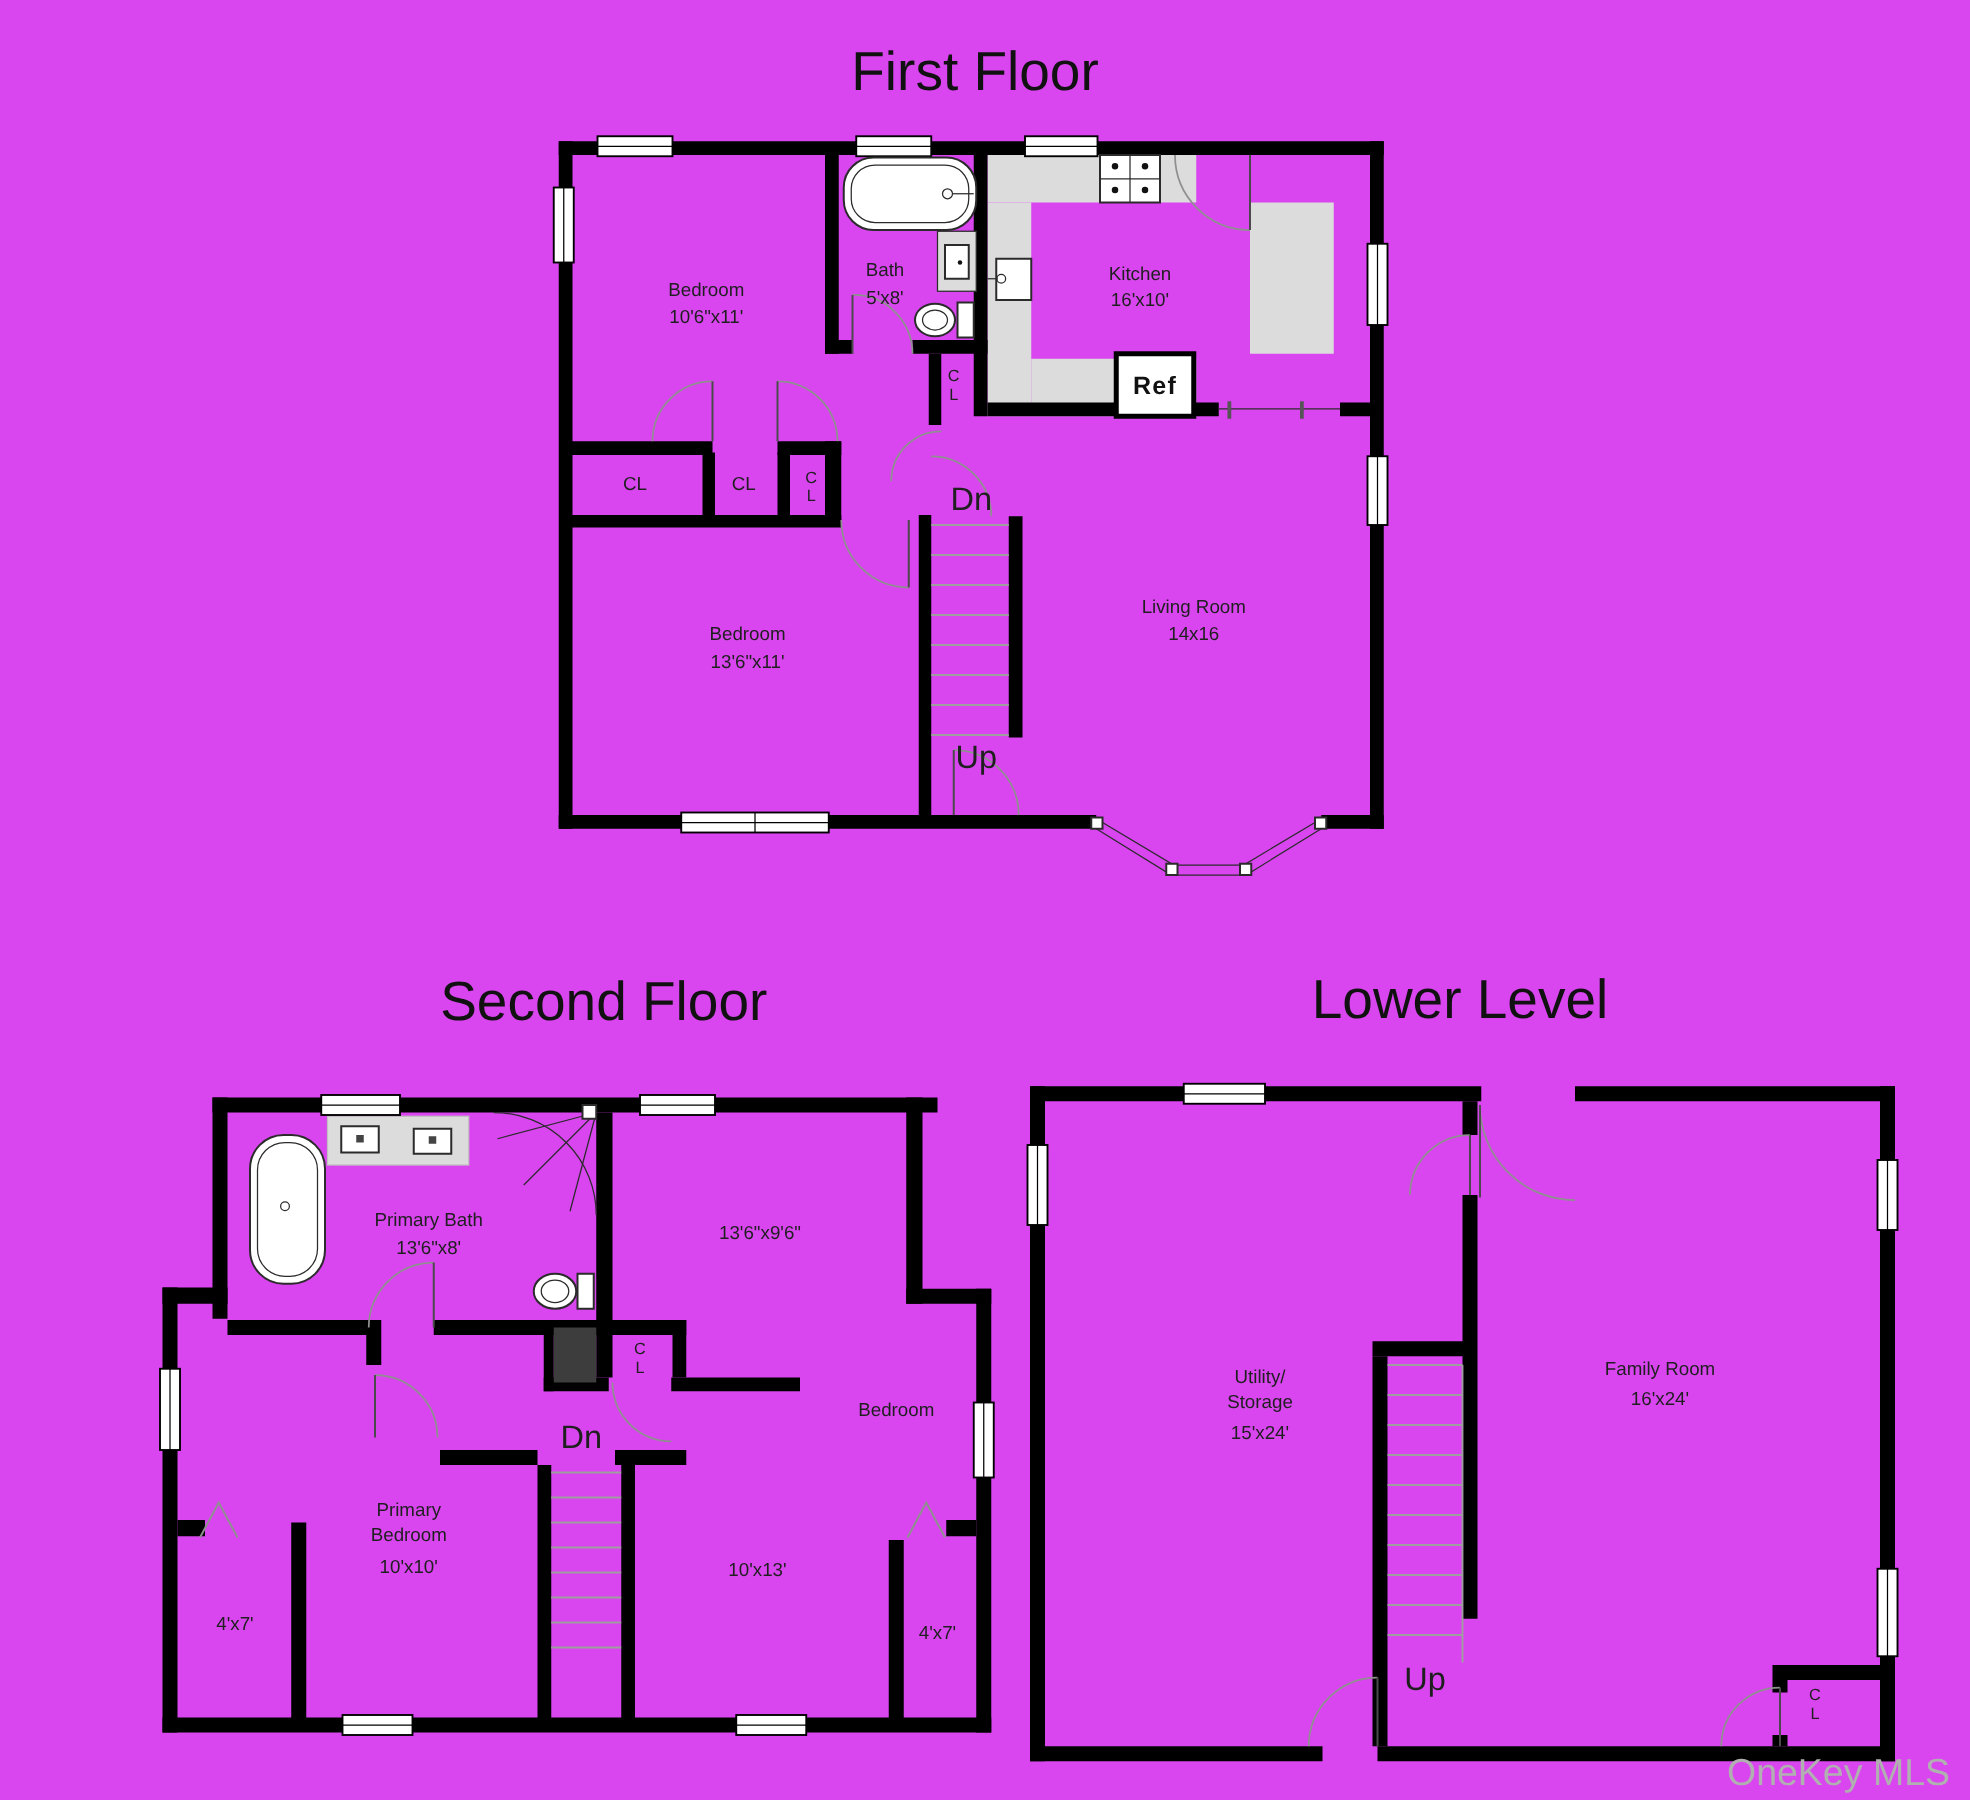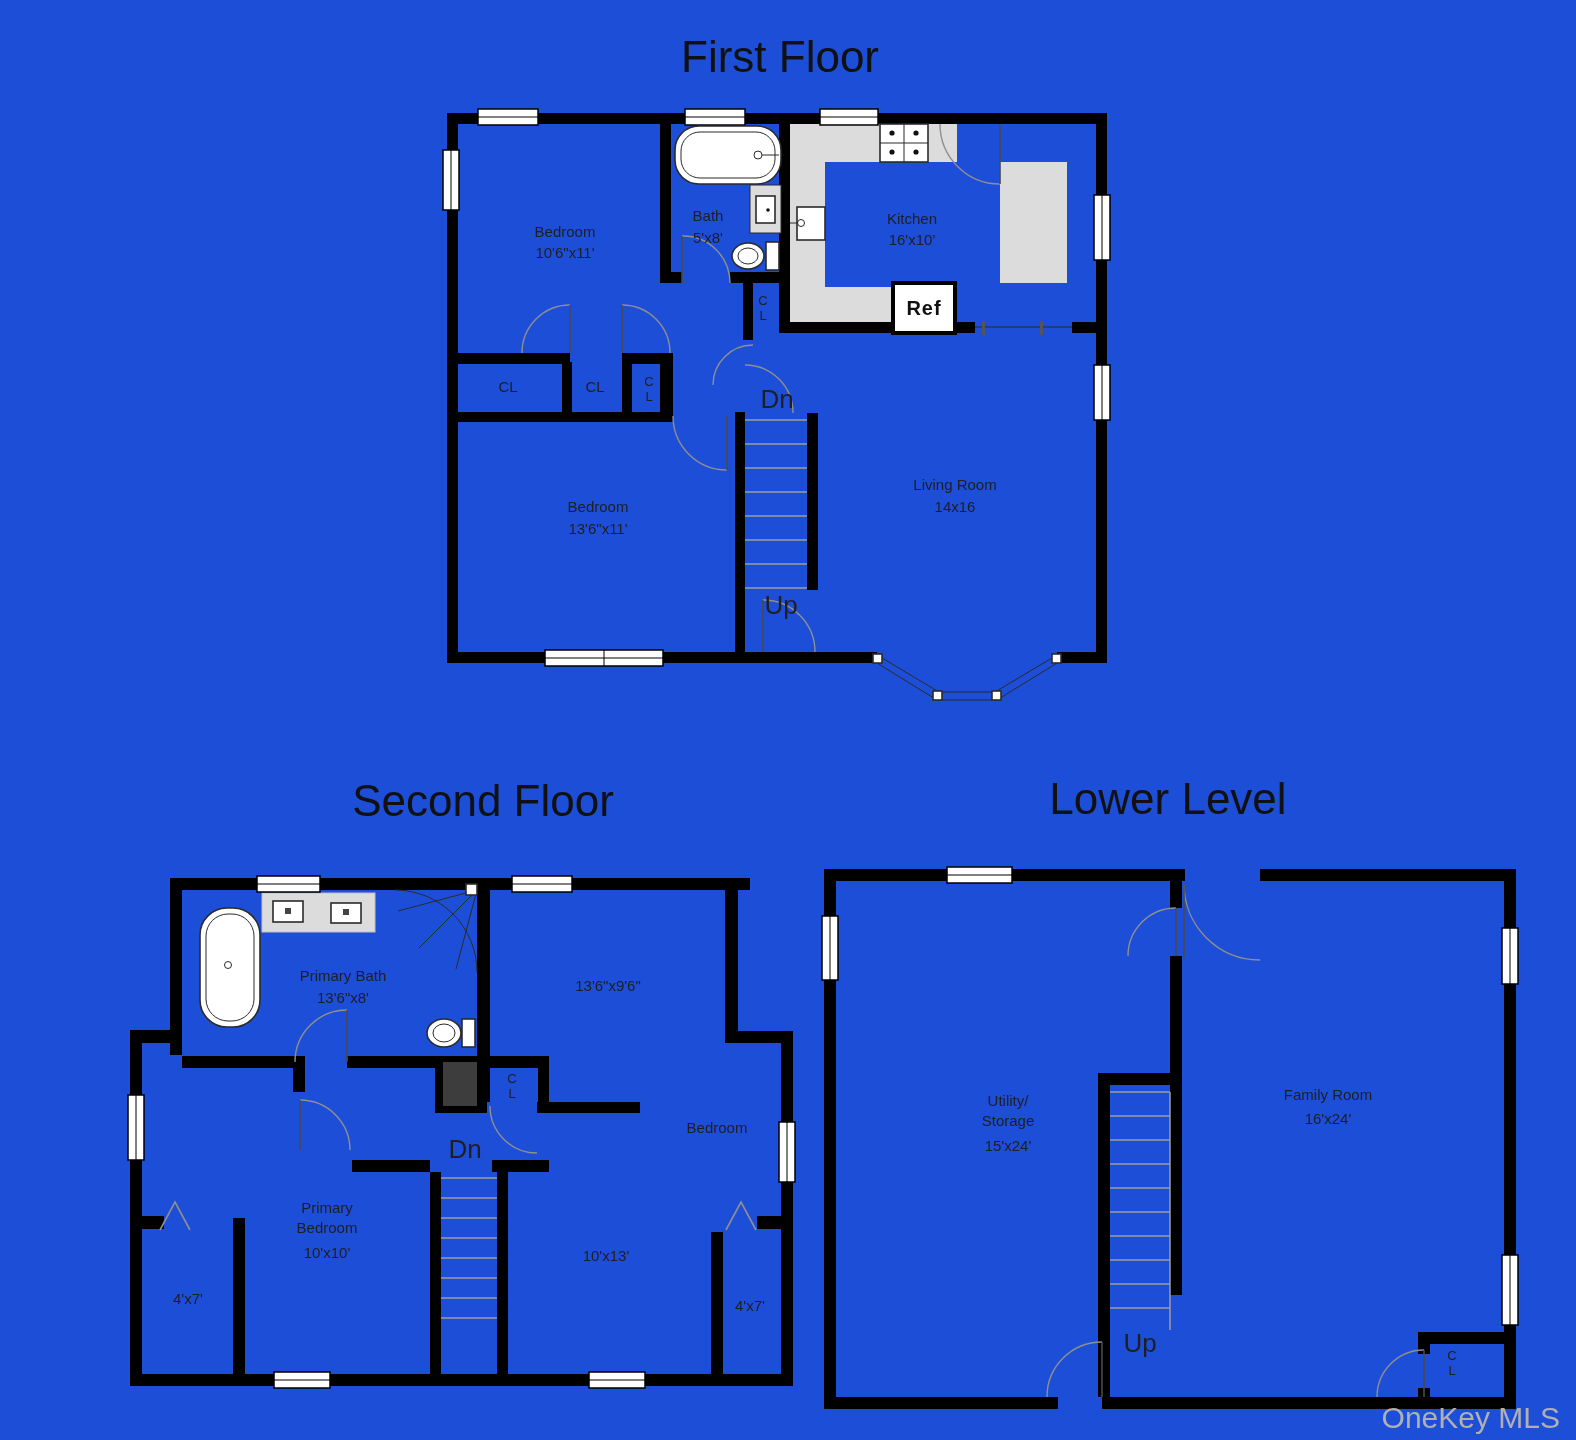--- a/index.html
+++ b/index.html
@@ -1,16 +1,16 @@
 <!DOCTYPE html>
 <html><head>
 <meta charset="utf-8">
 <style>
   html,body{margin:0;padding:0;background:#ffffff;}
-  #canvas{position:relative;width:1576px;height:1440px;background:#1d4ed8;overflow:hidden;
+  #canvas{position:relative;width:1576px;height:1440px;background:#d946ef;overflow:hidden;
           font-family:"Liberation Sans", sans-serif;}
   svg{display:block}
   .wall{fill:#000000;}
   .win{fill:#ffffff;stroke:#000000;stroke-width:1.5;}
   .winline{stroke:#000000;stroke-width:1;}
   .gray{fill:#dcdcdc;}
   .darkfill{fill:#3d3d3d;}
   .fixture{fill:#ffffff;stroke:#2b2b2b;stroke-width:1.6;}
   .thin{fill:none;stroke:#2b2b2b;stroke-width:1;}
   .door{fill:none;stroke:#8f8f8f;stroke-width:1.4;}

